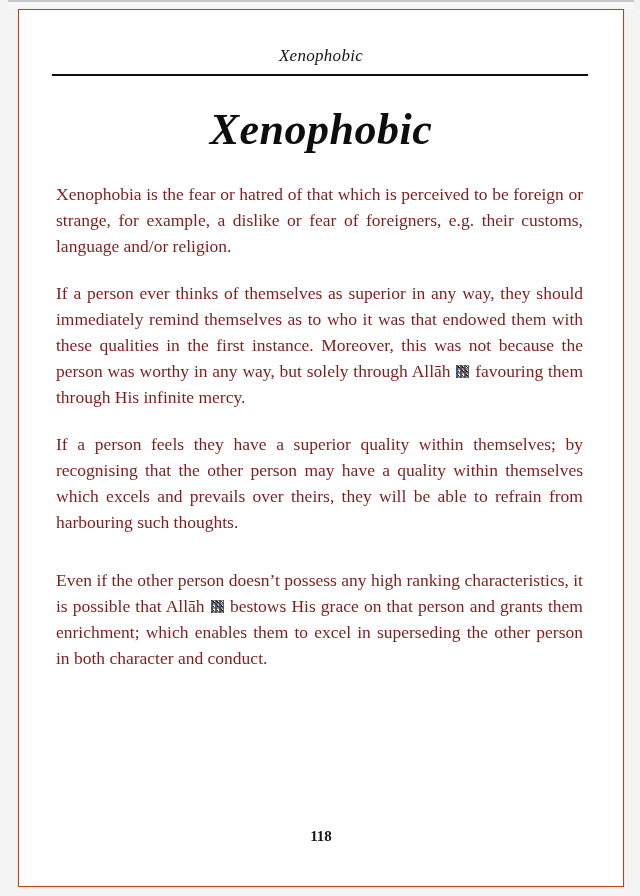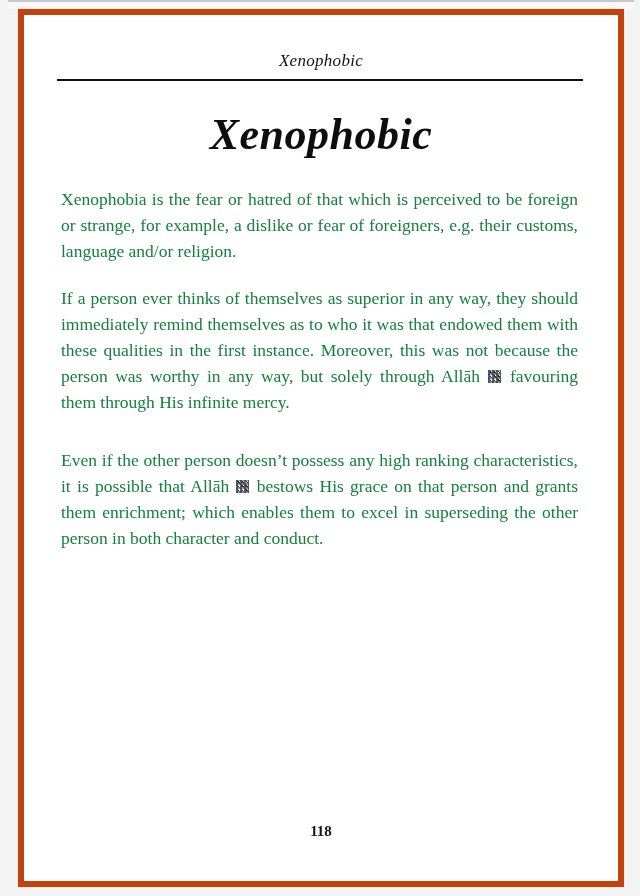--- a/index.html
+++ b/index.html
@@ -28,21 +28,21 @@
     border-top: 2px solid #c7c7c9;
     border-bottom: 0;
   }
   .page {
     position: absolute;
     left: 18px;
     top: 9px;
     width: 606px;
     height: 878px;
     background: #ffffff;
-    border: 6px solid #c2410c;
+    border: 1px solid #c2410c;
     box-shadow: 0 0 2px rgba(0,0,0,0.08);
     box-sizing: border-box;
     color: #1b1b1b;
   }
   .running-header {
     margin-top: 36px;
     text-align: center;
     font-style: italic;
     font-size: 17px;
     letter-spacing: 0.3px;
@@ -64,21 +64,21 @@
   }
   .body-text {
     padding: 0 40px 0 37px;
     margin-top: 26px;
   }
   .body-text p {
     margin: 0 0 21px 0;
     font-size: 17.5px;
     line-height: 26px;
     text-align: justify;
-    color: #15803d;
+    color: #7f1d1d;
   }
   .body-text p:last-child { margin-bottom: 0; margin-top: 32px; }
   
   .honorific {
     display: inline-block;
     width: 13px;
     height: 13px;
     margin: 0 1px;
     vertical-align: -1px;
     background:
@@ -107,18 +107,19 @@
   <div class="page">
     <div class="running-header">Xenophobic</div>
 
     <div class="header-rule"></div>
 
     <h1 class="chapter-title">Xenophobic</h1>
 
     <div class="body-text">
         <p>Xenophobia is the fear or hatred of that which is perceived to be foreign or strange, for example, a dislike or fear of foreigners, e.g. their customs, language and/or religion.</p>
         <p>If a person ever thinks of themselves as superior in any way, they should immediately remind themselves as to who it was that endowed them with these qualities in the first instance. Moreover, this was not because the person was worthy in any way, but solely through Allāh <span class="honorific"></span> favouring them through His infinite mercy.</p>
+        <p>If a person feels they have a superior quality within themselves; by recognising that the other person may have a quality within themselves which excels and prevails over theirs, they will be able to refrain from harbouring such thoughts.</p>
         <p>Even if the other person doesn’t possess any high ranking characteristics, it is possible that Allāh <span class="honorific"></span> bestows His grace on that person and grants them enrichment; which enables them to excel in superseding the other person in both character and conduct.</p>
       </div>
 
     <div class="page-number">118</div>
   </div>
 </div>
 
 </body></html>

